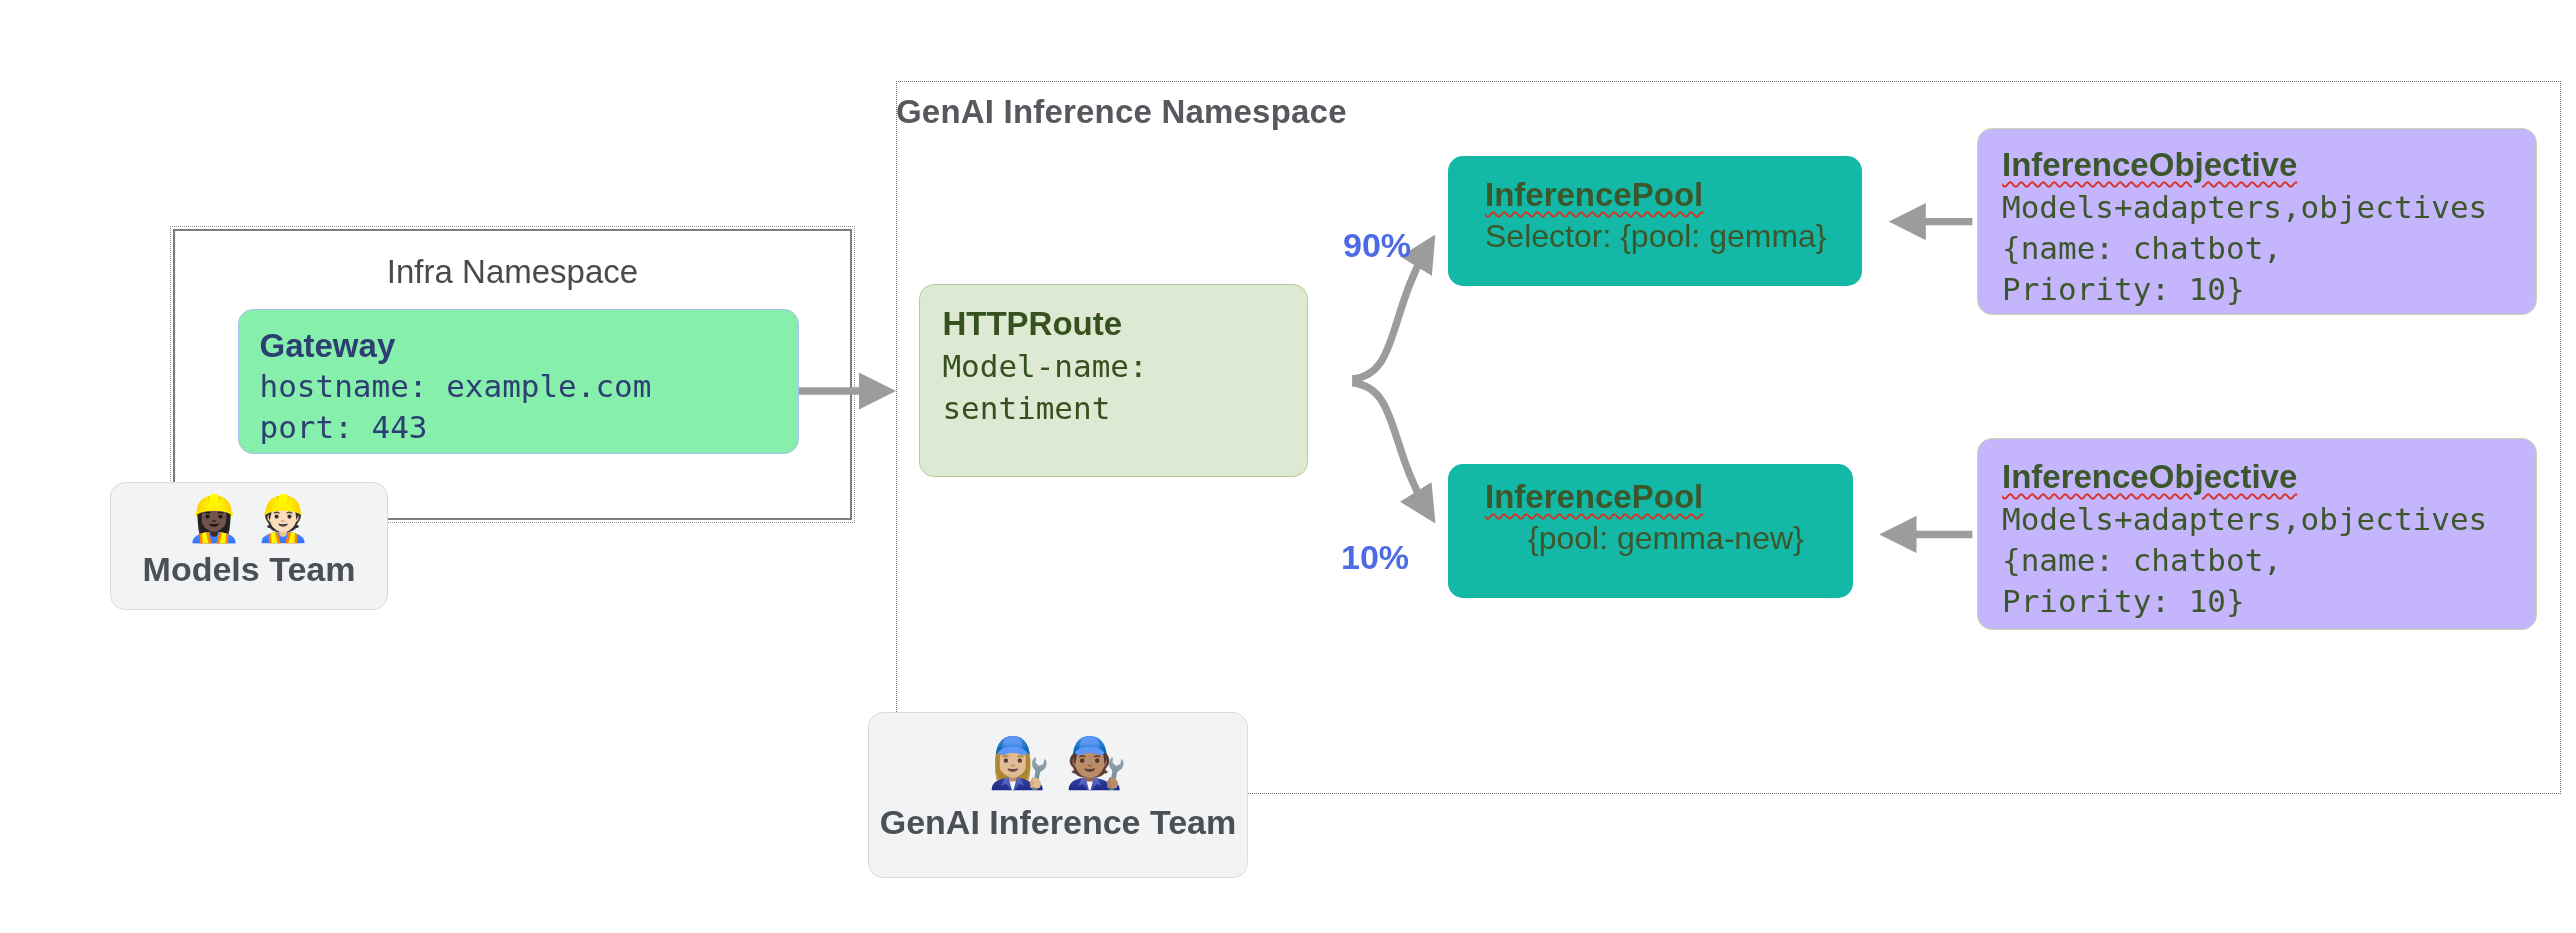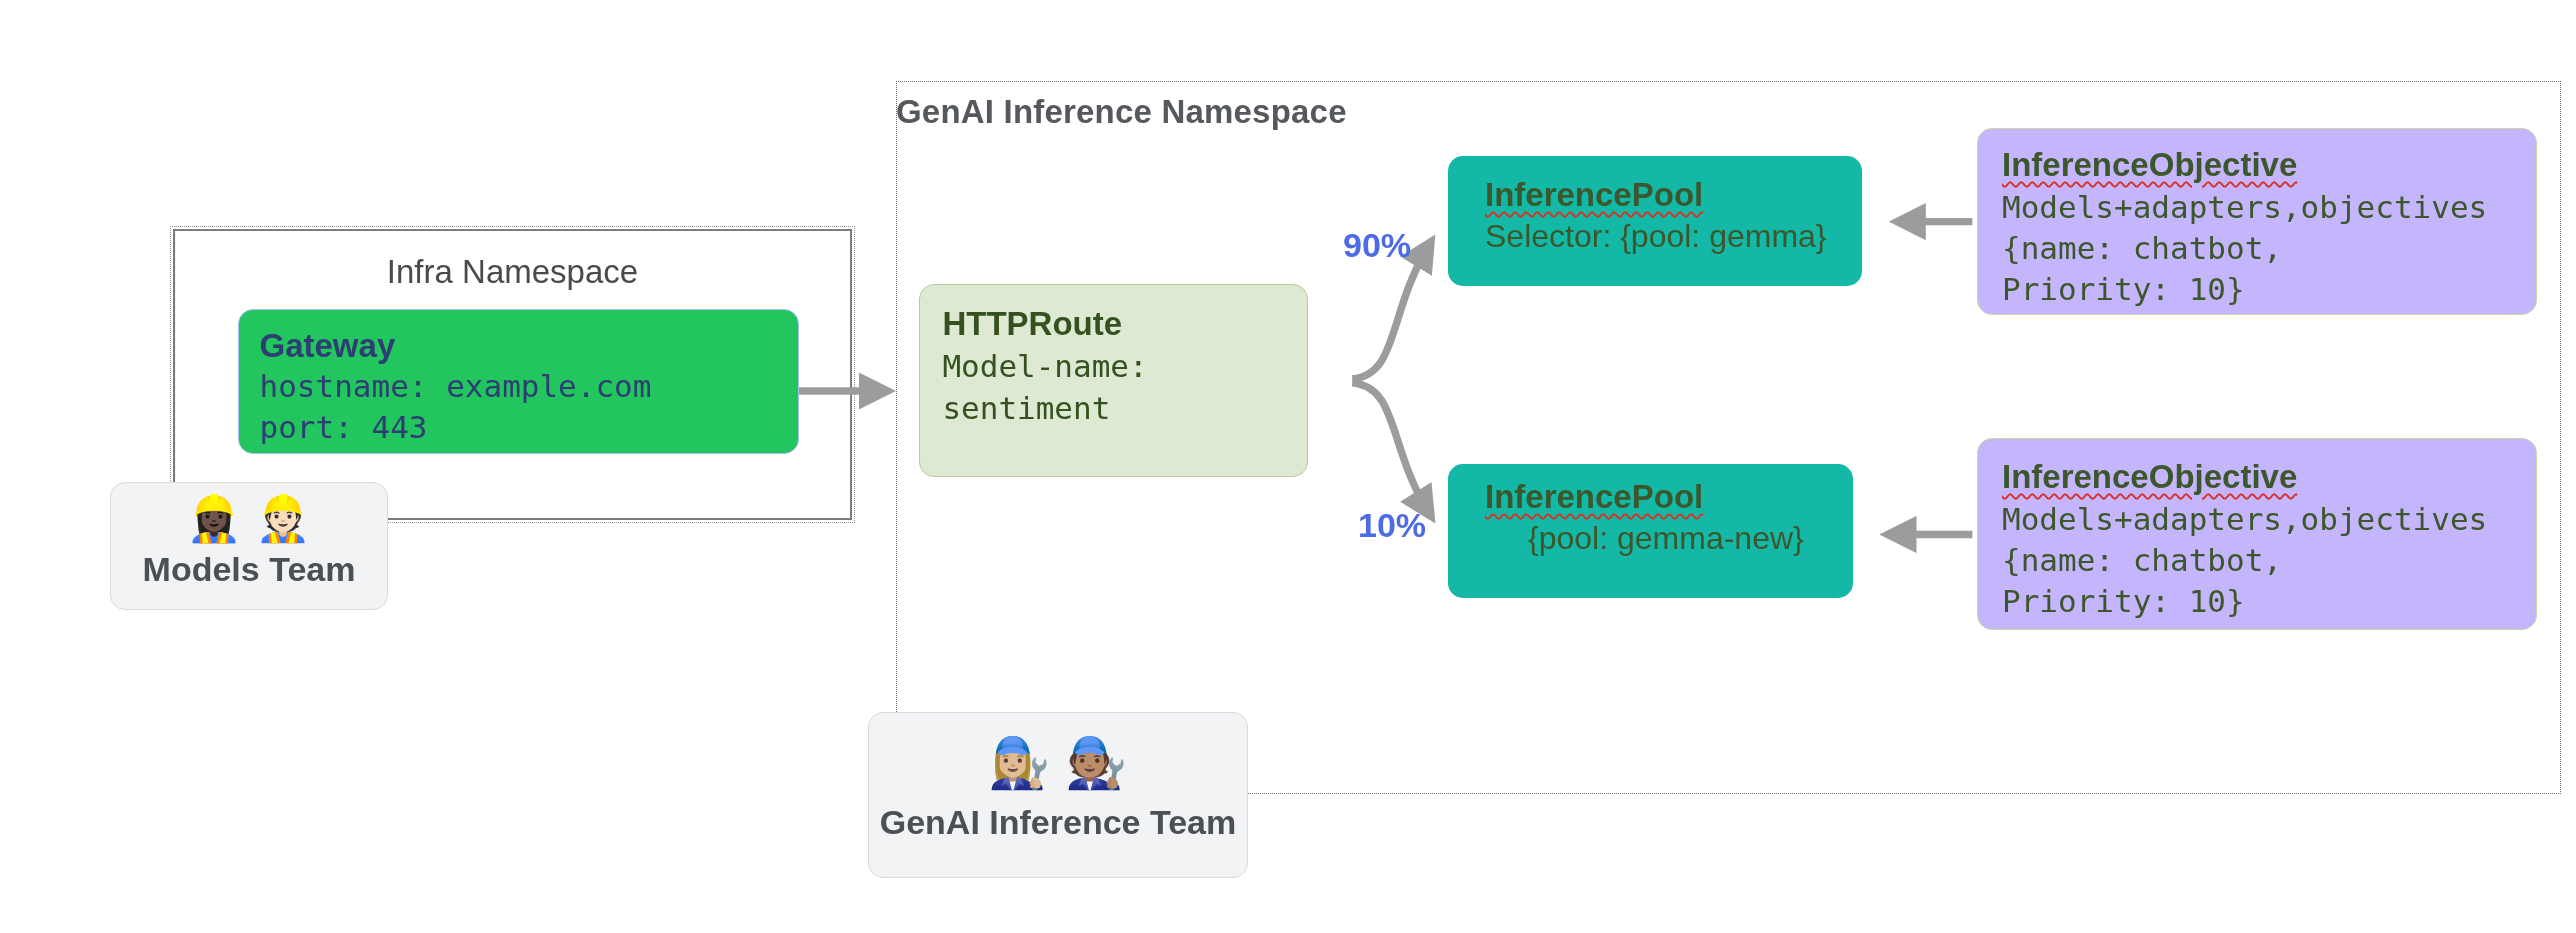--- a/index.html
+++ b/index.html
@@ -13,21 +13,21 @@
   .genai-ns-title{left:896px;top:93px;width:1665px;text-align:left;
                   font-size:33px;font-weight:700;color:#55585c;letter-spacing:0.2px;}
   .infra-ns{left:173px;top:229px;width:679px;height:291px;
             border:2.8px solid #7d7d7d;outline:1.9px dotted #8f8f8f;outline-offset:2.8px;
             background:#ffffff;}
   .infra-ns-title{left:173px;top:253px;width:679px;text-align:center;
                   font-size:33px;font-weight:400;color:#4a4a4a;}
 
   
   .resbox{border-radius:15px;}
-  .gateway{left:238px;top:309px;width:561px;height:145px;background:#22c55e;
+  .gateway{left:238px;top:309px;width:561px;height:145px;background:#86efac;
            border:1.9px solid #a9bdf2;padding:15px 0 0 20.5px;}
   .gateway .title{font-size:33px;font-weight:700;color:#2d3e72;line-height:41px;}
   .gateway .mono{font-family:"DejaVu Sans Mono",monospace;font-size:31px;
                  color:#2d3e72;line-height:41px;}
 
   .httproute{left:919px;top:284px;width:389px;height:193px;background:#dde9d3;
              border:1.9px solid #b4cd9d;padding:17px 0 0 22.4px;}
   .httproute .title{font-size:33px;font-weight:700;color:#36511d;line-height:43px;}
   .httproute .mono{font-family:"DejaVu Sans Mono",monospace;font-size:31px;
                    color:#36511d;line-height:42px;}
@@ -54,21 +54,21 @@
   .team{background:#f1f3f4;border:1.9px solid #d8dadd;border-radius:15px;text-align:center;}
   .team-infra{left:110px;top:482px;width:278px;height:128px;padding-top:5.6px;}
   .team-genai{left:868px;top:712px;width:380px;height:166px;padding-top:11.2px;}
   .team .emojis{font-size:45px;line-height:60px;}
   .team-genai .emojis{font-size:50px;line-height:78px;}
   .team .label{font-size:34px;font-weight:700;color:#4c4f53;line-height:41px;}
 
   
   .weight{font-size:34px;font-weight:700;color:#4c6be4;}
   .weight-90{left:1326px;top:226px;width:102px;text-align:center;}
-  .weight-10{left:1341px;top:506px;width:102px;text-align:center;}
+  .weight-10{left:1341px;top:538px;width:102px;}
 
   svg.connectors{position:absolute;left:0;top:0;width:2576px;height:933px;
                  pointer-events:none;}
 </style>
 </head>
 <body>
 
 <div class="abs genai-ns"></div>
 <div class="abs genai-ns-title">GenAI Inference Namespace</div>
 

